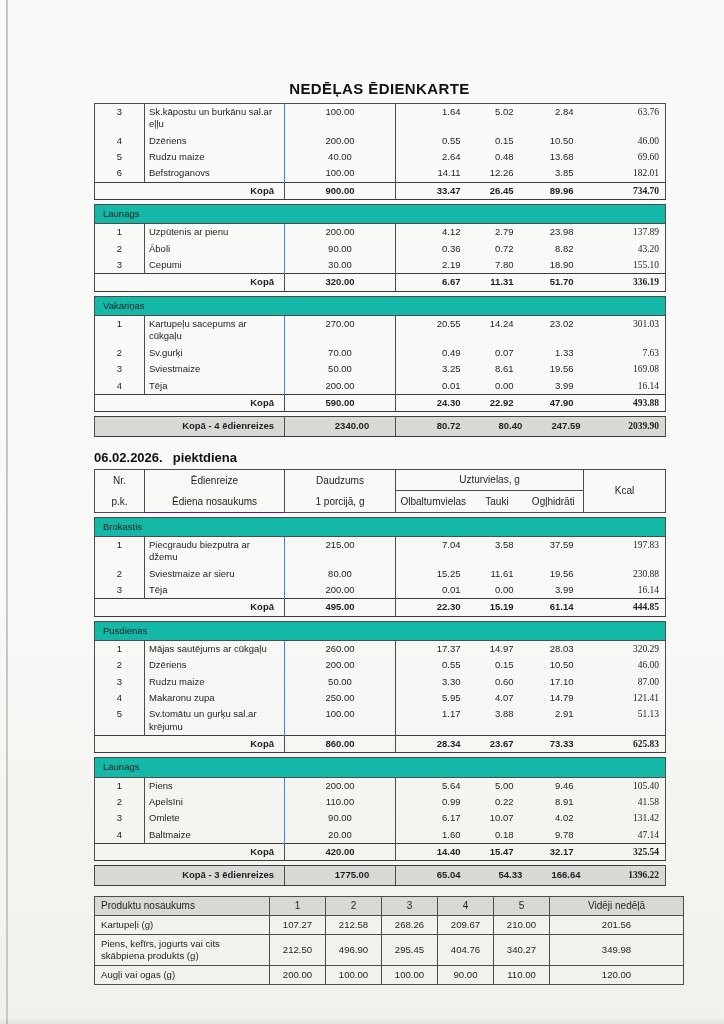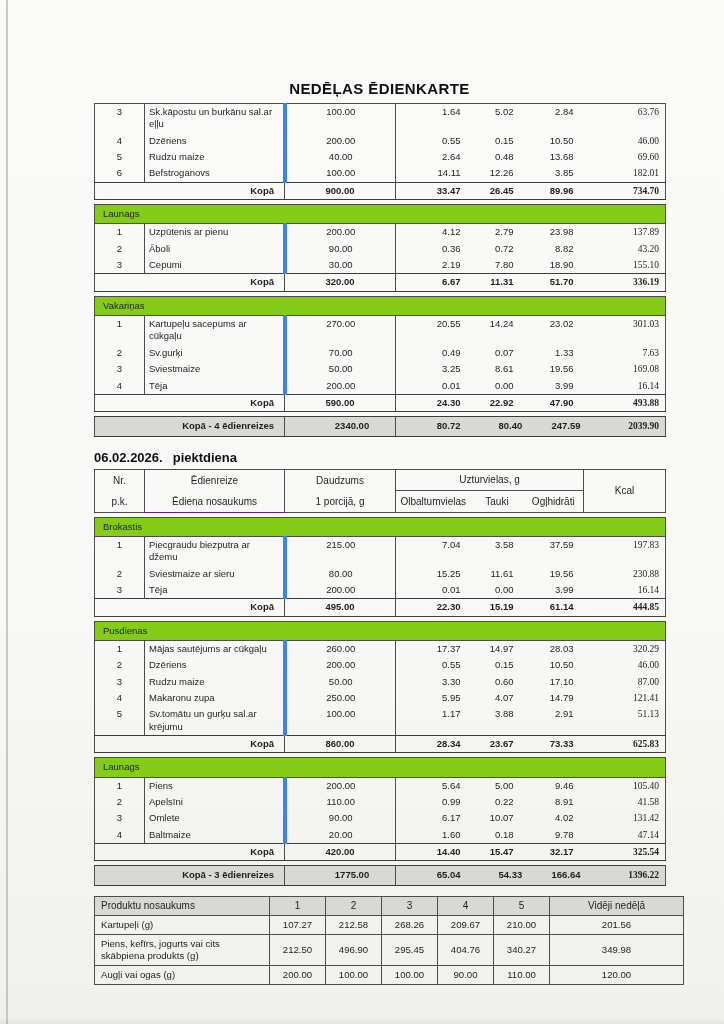--- a/index.html
+++ b/index.html
@@ -12,28 +12,28 @@
   .scan-edge-left{position:absolute;left:6px;top:0;bottom:0;width:2px;background:#c7c7c3;}
   .scan-edge-bottom{position:absolute;left:0;right:0;bottom:0;height:6px;background:linear-gradient(180deg,rgba(0,0,0,0),rgba(0,0,0,0.06));}
   .sheet{position:absolute;left:94px;top:80px;width:589px;}
   .doc-title{width:571px;text-align:center;font-size:15px;font-weight:bold;letter-spacing:.4px;color:#101010;margin:0 0 6px 0;}
   :root{}
   table{border-collapse:collapse;table-layout:fixed;}
   .menu{width:571px;font-size:9.5px;}
   .menu td,.menu th{padding:2px 4px;line-height:1.3;vertical-align:top;}
   
   .menu .c-nr{border-left:1px solid #4c4c4c;border-right:1px solid #4c4c4c;text-align:center;}
-  .menu .c-name{border-right:4px solid #3b82f6;text-align:left;}
+  .menu .c-name{border-right:1px solid #3b82f6;text-align:left;}
   .menu .c-amt{border-right:1px solid #4c4c4c;text-align:center;}
   .menu .c-num{text-align:right;padding-right:10px;}
   .menu .c-kcal{border-right:1px solid #4c4c4c;padding-right:6px;font-family:Liberation Serif, serif;}
   .menu tbody tr.r-item:first-child td{border-top:1px solid #4c4c4c;}
   .menu .r-total td{border-top:1px solid #3c3c3c;border-bottom:1px solid #3c3c3c;font-weight:bold;vertical-align:middle;}
   .menu .r-total .c-label{border-left:1px solid #4c4c4c;border-right:1px solid #4c4c4c;text-align:right;padding-right:10px;}
-  .menu .r-section td{background:#84cc16;border:1px solid #4c4c4c;text-align:left;padding:3px 8px;color:#222;}
+  .menu .r-section td{background:#14b8a6;border:1px solid #4c4c4c;text-align:left;padding:3px 8px;color:#222;}
   .menu .r-grand td{background:#d8d8d5;border-top:1px solid #3c3c3c;border-bottom:1px solid #3c3c3c;font-weight:bold;vertical-align:middle;padding-top:3px;padding-bottom:3px;padding-left:28px;}
   .menu .r-grand .c-label{border-left:1px solid #4c4c4c;border-right:1px solid #4c4c4c;text-align:right;padding-right:10px;}
   .menu .r-spacer td{border:none;background:transparent;height:4px;padding:0;}
   
   .menu thead th{font-weight:normal;font-size:10px;text-align:center;vertical-align:middle;}
   .menu thead .h-nr{border-left:1px solid #4c4c4c;border-right:1px solid #4c4c4c;border-top:1px solid #4c4c4c;border-bottom:1px solid #4c4c4c;}
   .menu thead .h-meal{border-right:1px solid #4c4c4c;border-top:1px solid #4c4c4c;border-bottom:1px solid #701a75;}
   .menu thead .h-amt{border-right:1px solid #4c4c4c;border-top:1px solid #4c4c4c;border-bottom:1px solid #4c4c4c;}
   .menu thead .h-kcal{border-left:1px solid #4c4c4c;border-right:1px solid #4c4c4c;border-top:1px solid #4c4c4c;border-bottom:1px solid #4c4c4c;}
   .menu thead .h-nutr{border-top:1px solid #4c4c4c;border-bottom:1px solid #4c4c4c;padding:3px 0;}

